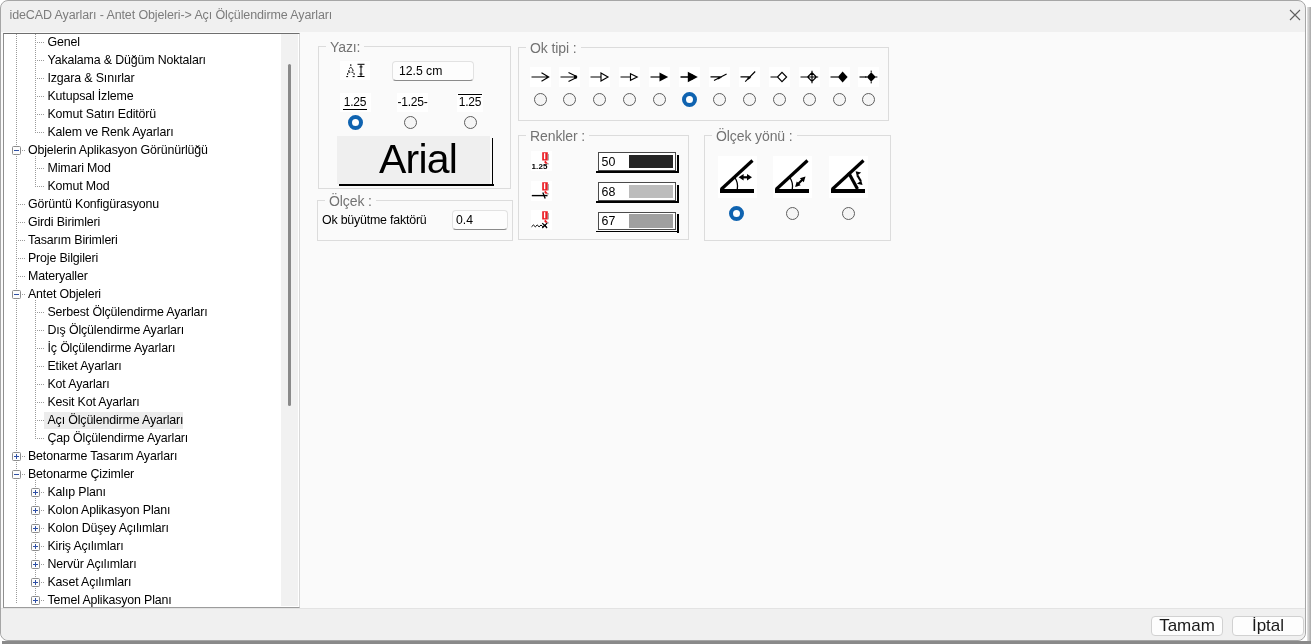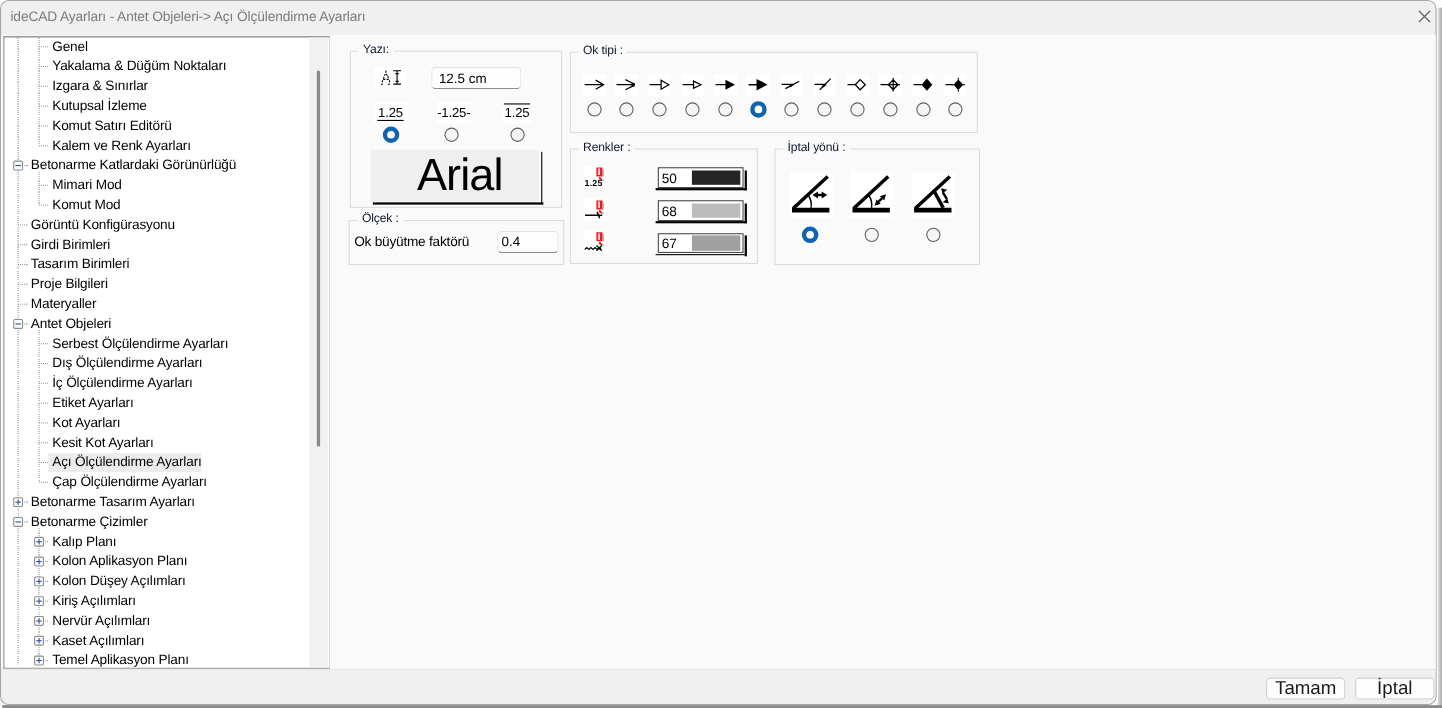--- a/index.html
+++ b/index.html
@@ -10,21 +10,21 @@
 #content{position:absolute;left:1px;top:32px;width:1304px;height:576px;background:#fafafa}
 #treebg{position:absolute;left:2px;top:1px;width:297px;height:575px;background:#fff;
  border-top:1.4px solid #6e6e6e;border-left:1.6px solid #8f8f8f;border-right:1px solid #d8d8d8;border-bottom:1px solid #9c9c9c}
 .titem{position:absolute;font-size:12.4px;color:#000;line-height:18px;white-space:nowrap;letter-spacing:-0.15px}
 .vdot{position:absolute;width:1px;background-image:repeating-linear-gradient(to bottom,#9a9a9a 0,#9a9a9a 1px,transparent 1px,transparent 2px)}
 .hdot{position:absolute;height:1px;background-image:repeating-linear-gradient(to right,#9a9a9a 0,#9a9a9a 1px,transparent 1px,transparent 2px)}
 .ebox{position:absolute;width:9px;height:9px;background:#fcfcfc;border:1px solid #8c8c8c;border-radius:1.5px}
 .ebox i{position:absolute;left:1px;top:2.8px;width:5px;height:1.5px;background:#2e4fa5}
 .ebox.plus b{position:absolute;left:2.8px;top:1px;width:1.5px;height:5px;background:#2e4fa5}
 .grp{position:absolute;border:1px solid #dcdcdc}
-.glab{position:absolute;top:-8px;left:7px;background:#fafafa;padding:0 4px;font-size:11px;color:#0f172a;letter-spacing:-0.1px}
+.glab{position:absolute;top:-8px;left:7px;background:#fafafa;padding:0 4px;font-size:14px;color:#737373;letter-spacing:-0.1px}
 .ibox{position:absolute;background:#fff}
 .radio{position:absolute;width:13px;height:13px;border-radius:50%;border:1px solid #5f5f5f;background:#f5f5f5}
 .radio.sel{width:15px;height:15px;border:4.2px solid #0f63b0;background:#fff}
 .tin{position:absolute;background:#fdfdfd;border:1px solid #e2e2e2;border-bottom:1.6px solid #8b8b8b;border-radius:4px;
  font-size:12.2px;color:#000;line-height:18px;padding-left:6px}
 .btn{position:absolute;width:72px;height:20px;background:#fdfdfd;border:1px solid #d1d1d1;border-radius:4px;
  font-size:17px;color:#1a1a1a;text-align:center;line-height:18px}
 .sw{position:absolute;width:78px;height:18.5px;background:#fff;border:1px solid #4a4a4a}
 .sw span{position:absolute;left:3px;top:1.5px;font-size:12.4px;color:#000}
 .sw i{position:absolute;left:30px;top:1.5px;right:1.5px;bottom:1.5px}
@@ -56,21 +56,21 @@
 <div class="hdot" style="left:34px;top:64px;width:9px"></div>
 <div class="titem" style="left:46.5px;top:55px">Kutupsal İzleme</div>
 <div class="hdot" style="left:34px;top:82px;width:9px"></div>
 <div class="titem" style="left:46.5px;top:73px">Komut Satırı Editörü</div>
 <div class="hdot" style="left:34px;top:100px;width:9px"></div>
 <div class="titem" style="left:46.5px;top:91px">Kalem ve Renk Ayarları</div>
 <div class="ebox" style="left:11px;top:114px">
       <i></i>
     </div>
 <div class="hdot" style="left:20.5px;top:118px;width:4px"></div>
-<div class="titem" style="left:27px;top:109px">Betonarme Katlardaki Görünürlüğü</div>
+<div class="titem" style="left:27px;top:109px">Objelerin Aplikasyon Görünürlüğü</div>
 <div class="hdot" style="left:34px;top:136px;width:9px"></div>
 <div class="titem" style="left:46.5px;top:127px">Mimari Mod</div>
 <div class="hdot" style="left:34px;top:154px;width:9px"></div>
 <div class="titem" style="left:46.5px;top:145px">Komut Mod</div>
 <div class="hdot" style="left:15px;top:172px;width:9px"></div>
 <div class="titem" style="left:27px;top:163px">Görüntü Konfigürasyonu</div>
 <div class="hdot" style="left:15px;top:190px;width:9px"></div>
 <div class="titem" style="left:27px;top:181px">Girdi Birimleri</div>
 <div class="hdot" style="left:15px;top:208px;width:9px"></div>
 <div class="titem" style="left:27px;top:199px">Tasarım Birimleri</div>
@@ -160,21 +160,21 @@
 <div class="grp" style="left:317px;top:200px;width:196px;height:41px">
     <div class="glab">Ölçek :</div>
   </div>
 <div class="grp" style="left:518px;top:47px;width:371px;height:74px">
     <div class="glab">Ok tipi :</div>
   </div>
 <div class="grp" style="left:518px;top:135px;width:171px;height:105px">
     <div class="glab">Renkler :</div>
   </div>
 <div class="grp" style="left:704px;top:135px;width:187px;height:106px">
-    <div class="glab">İptal yönü :</div>
+    <div class="glab">Ölçek yönü :</div>
   </div>
 <div class="ibox" style="left:340px;top:61px;width:30px;height:19px">
 <svg width="30" height="19" viewBox="0 0 30 19">
 <g stroke="#000" stroke-width="1" fill="none">
 <path d="M10.8,3.2 V5.6 M9.4,7.8 L10.8,5.8 L12.2,7.8 M8.6,10.8 L9.3,8.2 M12.6,8.2 L13.3,10.8 M8.4,11.2 H13.4 M7.8,12 L7.5,15.2 M14,12 L14.3,15.2 M6.2,15.6 H9.2 M12.6,15.6 H15.6" stroke-dasharray="1.9,1.2"></path>
 <path d="M17.5,3.3 H24.5 M21,3.8 V15 M17.5,15.5 H24.5 M19.5,5.9 H22.5 M19.5,13 H22.5"></path>
 </g>
     </svg></div>
 <div class="tin" style="left:392px;top:61px;width:82px;height:20px">12.5 cm</div>
 <div class="flab" style="left:339.5px;top:92.5px;width:31px;height:19px;line-height:19px"><span style="border-bottom:1px solid #000;padding:0 1px">1.25</span></div>

